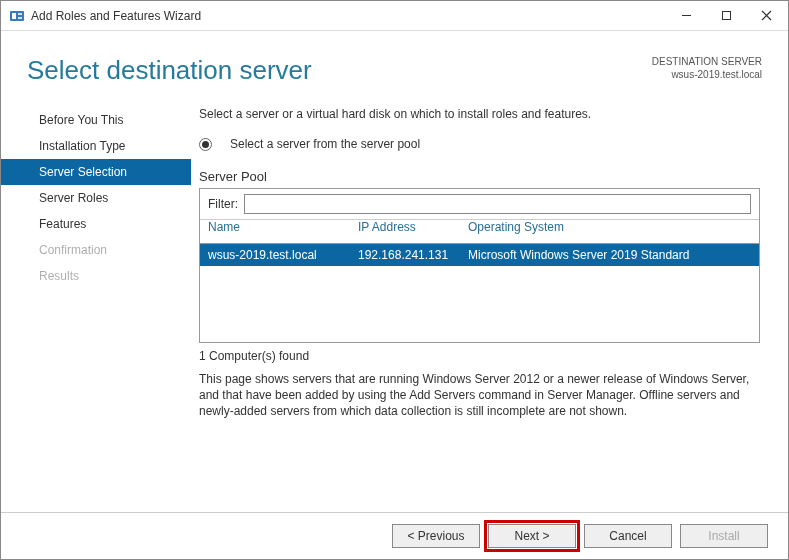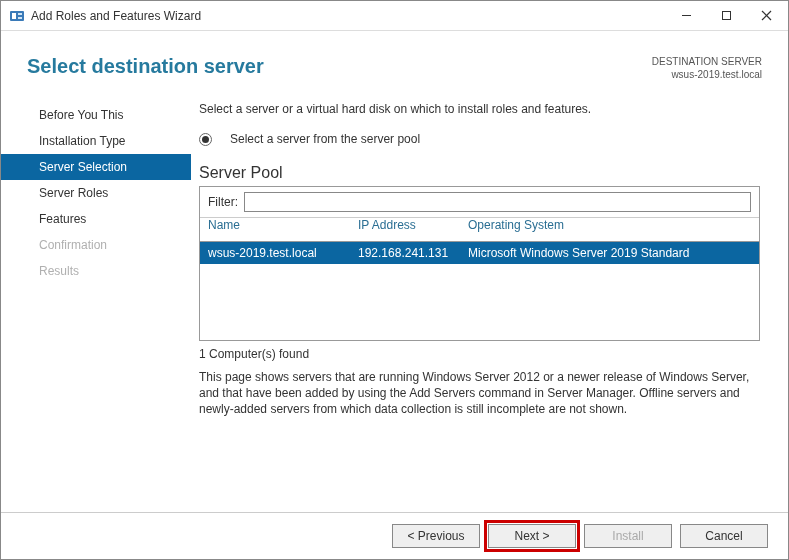--- a/index.html
+++ b/index.html
@@ -5,35 +5,35 @@
   * { box-sizing: border-box; margin: 0; padding: 0; }
   body { font-family: "Segoe UI", Tahoma, sans-serif; font-size: 12px; color: #333; background: #fff; width: 789px; height: 560px; overflow: hidden; border: 1px solid #888; display: flex; flex-direction: column; }
   
   .titlebar { height: 30px; display: flex; align-items: center; padding: 0 2px 0 8px; border-bottom: 1px solid #ddd; }
   .titlebar .title-icon { width: 16px; height: 16px; margin-right: 6px; }
   .titlebar .title-text { flex: 1; font-size: 12px; color: #333; }
   .win-btn { width: 40px; height: 28px; display: flex; align-items: center; justify-content: center; }
   .win-btn svg { pointer-events: none; }
   
   .header { padding: 24px 26px 10px 26px; display: flex; justify-content: space-between; align-items: flex-start; }
-  .page-title { font-size: 20px; font-weight: 700; color: #267a9e; }
+  .page-title { font-size: 26px; font-weight: 400; color: #267a9e; }
   .dest-box { text-align: right; font-size: 10px; color: #555; line-height: 1.3; }
   .dest-box .dest-label { text-transform: uppercase; }
   
   .body-row { flex: 1; display: flex; border-top: 1px solid transparent; margin-top: 6px; }
   .sidebar { width: 190px; padding-top: 4px; }
   .side-item { height: 26px; line-height: 26px; padding-left: 38px; font-size: 12px; color: #333; }
   .side-item.active { background: #0b66a1; color: #fff; }
   .side-item.disabled { color: #b0b0b0; }
   .main { flex: 1; padding: 4px 28px 0 8px; display: flex; flex-direction: column; }
   .instr { font-size: 12px; color: #333; margin-bottom: 12px; }
   .radio-row { display: flex; align-items: center; height: 22px; gap: 12px; }
   .radio { width: 13px; height: 13px; border: 1px solid #666; border-radius: 50%; margin-right: 6px; display: inline-flex; align-items: center; justify-content: center; }
   .radio.selected::after { content: ""; width: 7px; height: 7px; border-radius: 50%; background: #333; display: block; }
-  .pool-label { font-size: 16px; color: #333; margin-top: 14px; margin-bottom: 4px; }
+  .pool-label { font-size: 13px; color: #333; margin-top: 14px; margin-bottom: 4px; }
   .pool-box { border: 1px solid #999; }
   .filter-row { display: flex; align-items: center; padding: 5px 8px; border-bottom: 1px solid #ccc; }
   .filter-label { font-size: 12px; margin-right: 6px; }
   .filter-input { flex: 1; height: 20px; border: 1px solid #888; padding: 0 4px; font-size: 12px; outline: none; }
   .tbl-head { display: flex; border-bottom: 1px solid #999; height: 24px; align-items: flex-start; padding: 0 8px; color: #2a6e93; font-size: 12px; }
   .col-name { width: 150px; }
   .col-ip { width: 110px; }
   .col-os { flex: 1; }
   .tbl-body { height: 98px; background: #fff; overflow: auto; }
   .tbl-row { display: flex; height: 22px; align-items: center; padding: 0 8px; font-size: 12px; }
@@ -129,15 +129,15 @@
 
     <div class="count-text">1 Computer(s) found</div>
     <div class="desc-text">This page shows servers that are running Windows Server 2012 or a newer release of Windows Server, and that have been added by using the Add Servers command in Server Manager. Offline servers and newly-added servers from which data collection is still incomplete are not shown.</div>
   </div>
 </div>
 
 <div class="footer-sep"></div>
 <div class="footer">
   <div class="btn">&lt; Previous</div>
   <div class="btn emph">Next &gt;</div>
+  <div class="btn">Cancel</div>
   <div class="btn disabled">Install</div>
-  <div class="btn">Cancel</div>
 </div>
 
 </body></html>

